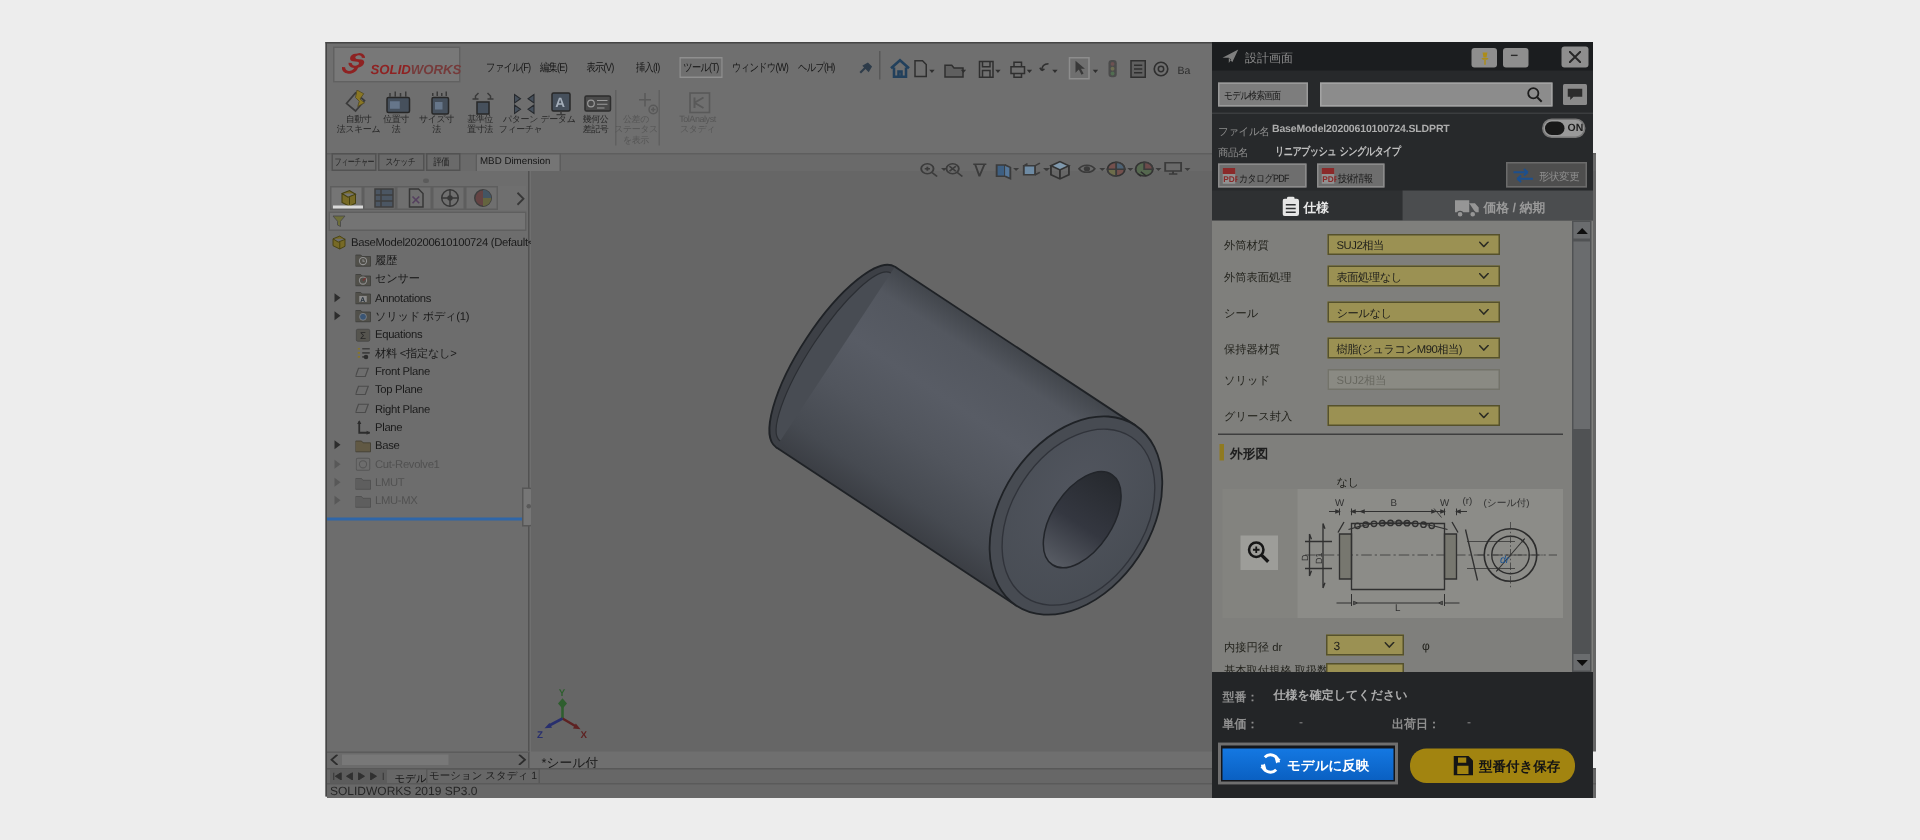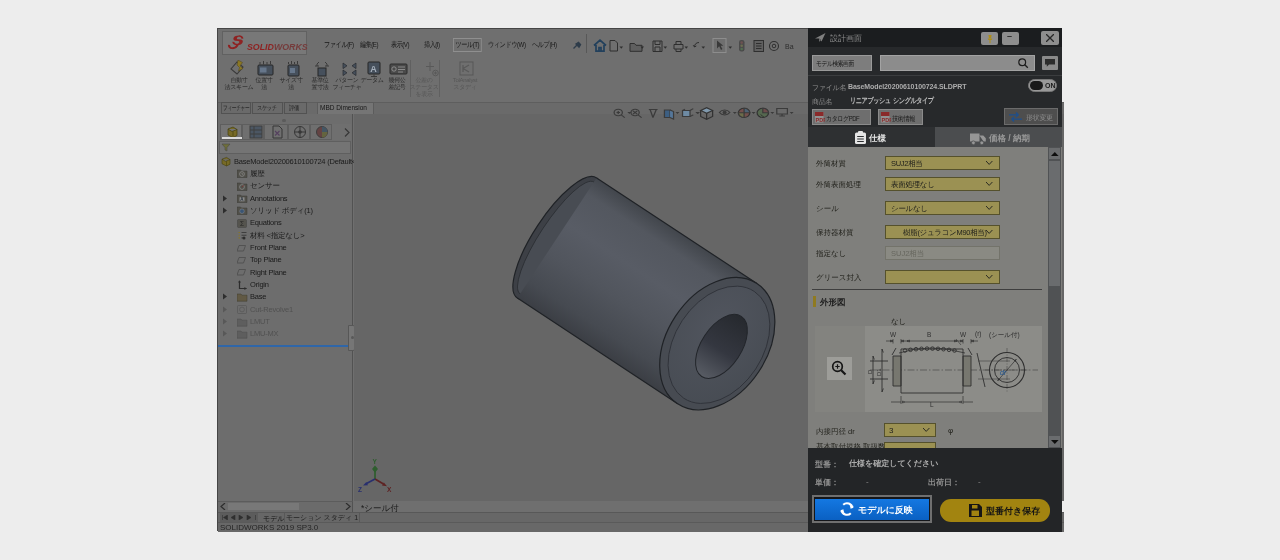--- a/index.html
+++ b/index.html
@@ -219,21 +219,21 @@
       </svg>
       <div class="abs treetxt " style="left:32px;top:100.3px;">Top Plane</div>
       <svg class="abs" style="left:19px;top:112.1px" width="11" height="11">
         <path d="M2 2.5 h6.5 l-2 5.5 h-6.5z" fill="none" stroke="#4b4b4b" stroke-width=".8"></path>
       </svg>
       <div class="abs treetxt " style="left:32px;top:112.6px;">Right Plane</div>
       <svg class="abs" style="left:19px;top:124.5px" width="11" height="11">
         <path d="M2.5 1 v7.5 h7" stroke="#2d2d2d" stroke-width="1.2" fill="none"></path>
         <path d="M2.5 .2 l-1.4 2.4 h2.8z M9.8 8.5 l-2.4 -1.4 v2.8z" fill="#2d2d2d"></path>
       </svg>
-      <div class="abs treetxt " style="left:32px;top:125.0px;">Origin</div>
+      <div class="abs treetxt " style="left:32px;top:125.0px;">Plane</div>
       <svg class="abs" style="left:4px;top:138.3px" width="6" height="7">
         <path d="M1 .5 l4 3 -4 3z" fill="#2d2d2d"></path>
       </svg>
       <svg class="abs" style="left:19px;top:136.8px" width="11" height="11">
         <path d="M0 2 h4 l1 1.2 h5 v6 h-10z" fill="#615944" stroke="#3d3a2c" stroke-width=".5"></path>
       </svg>
       <div class="abs treetxt " style="left:32px;top:137.3px;">Base</div>
       <svg class="abs" style="left:4px;top:150.7px" width="6" height="7">
         <path d="M1 .5 l4 3 -4 3z" fill="#585858"></path>
       </svg>
@@ -469,25 +469,25 @@
         <path d="M0 0 l3.2 3.4 3.2 -3.4" fill="none" stroke="#2b2b23" stroke-width="1"></path>
       </svg>
       <div class="abs sp" style="left:8px;top:176px;">シール</div>
       <div class="abs" style="left:77px;top:173px;width:115px;height:14px;background:#9b9153;border:1px solid #55512c;box-sizing:border-box;"></div>
       <div class="abs" style="left:83px;top:176px;font-size:7.5px;color:#21211c;white-space:nowrap;letter-spacing:-0.3px;">シールなし</div>
       <svg class="abs" style="left:178px;top:178px" width="7" height="4">
         <path d="M0 0 l3.2 3.4 3.2 -3.4" fill="none" stroke="#2b2b23" stroke-width="1"></path>
       </svg>
       <div class="abs sp" style="left:8px;top:200px;">保持器材質</div>
       <div class="abs" style="left:77px;top:197px;width:115px;height:14px;background:#9b9153;border:1px solid #55512c;box-sizing:border-box;"></div>
-      <div class="abs" style="left:83px;top:200px;font-size:7.5px;color:#21211c;white-space:nowrap;letter-spacing:-0.3px;margin-left:12px;">樹脂(ジュラコンM90相当)</div>
+      <div class="abs" style="left:83px;top:200px;font-size:7.5px;color:#21211c;white-space:nowrap;letter-spacing:-0.3px;">樹脂(ジュラコンM90相当)</div>
       <svg class="abs" style="left:178px;top:202px" width="7" height="4">
         <path d="M0 0 l3.2 3.4 3.2 -3.4" fill="none" stroke="#2b2b23" stroke-width="1"></path>
       </svg>
-      <div class="abs sp" style="left:8px;top:221px;">指定なし</div>
+      <div class="abs sp" style="left:8px;top:221px;">ソリッド</div>
       <div class="abs" style="left:77px;top:218px;width:115px;height:14px;background:#8a8a83;border:1px solid #73736a;box-sizing:border-box;"></div>
       <div class="abs" style="left:83px;top:221px;font-size:7.5px;color:#67675f;white-space:nowrap;">SUJ2相当</div>
       <div class="abs sp" style="left:8px;top:245px;">グリース封入</div>
       <div class="abs" style="left:77px;top:242px;width:115px;height:14px;background:#9b9153;border:1px solid #55512c;box-sizing:border-box;"></div>
       <div class="abs" style="left:83px;top:245px;font-size:7.5px;color:#21211c;white-space:nowrap;letter-spacing:-0.3px;margin-top:44px;">なし</div>
       <svg class="abs" style="left:178px;top:247px" width="7" height="4">
         <path d="M0 0 l3.2 3.4 3.2 -3.4" fill="none" stroke="#2b2b23" stroke-width="1"></path>
       </svg>
     </div>
 

